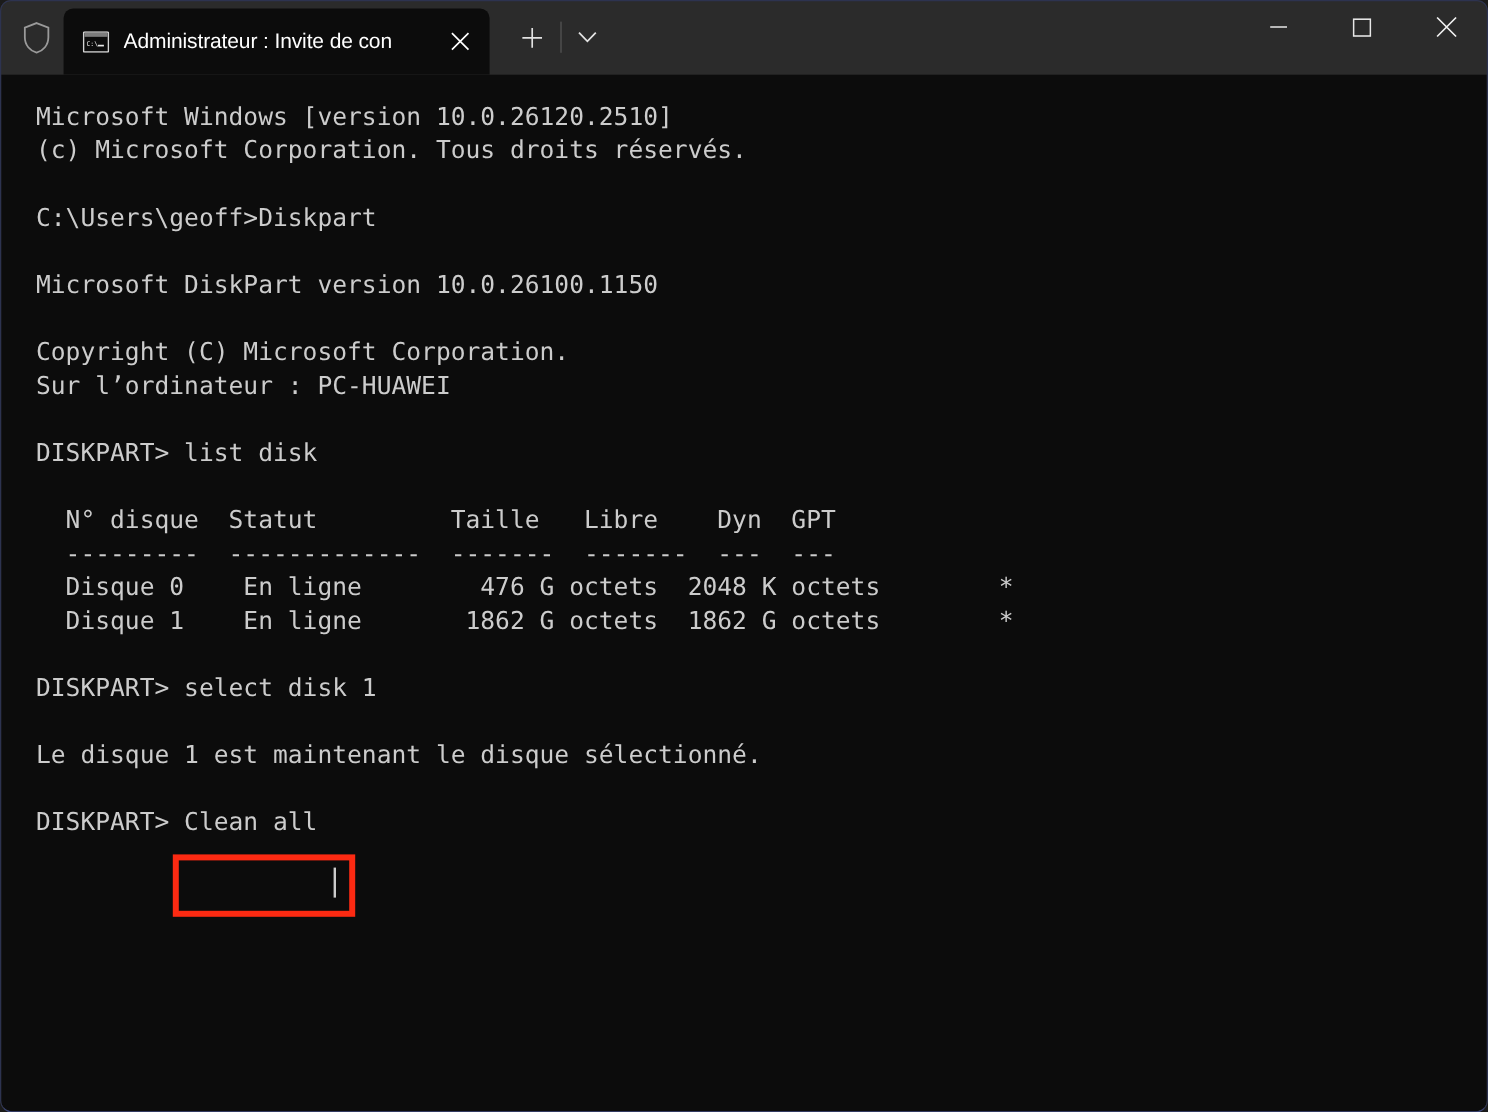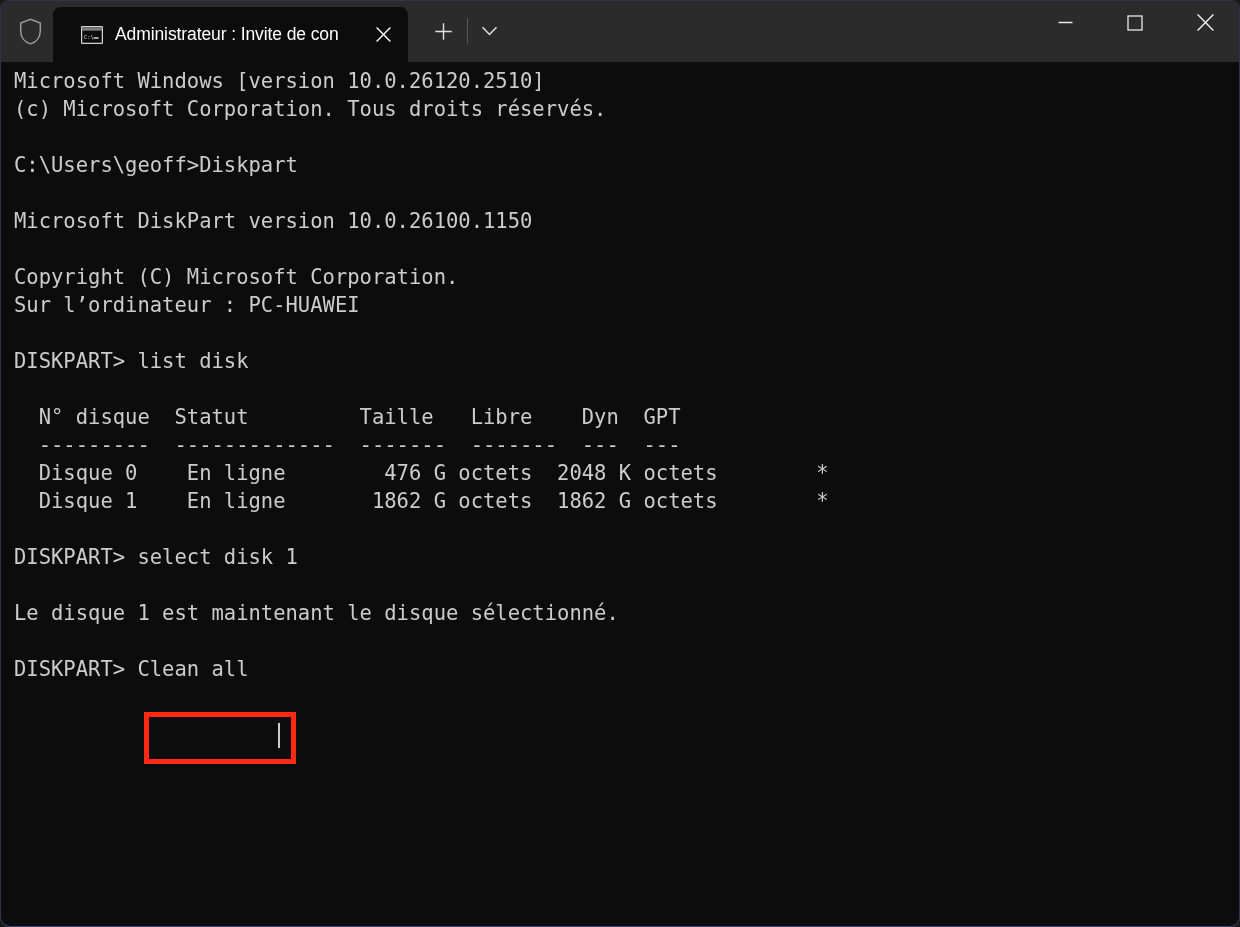--- a/index.html
+++ b/index.html
@@ -64,21 +64,21 @@
     position: absolute;
     left: 53px;
     top: 7px;
     height: 55px;
     width: 355px;
     background: #0c0c0c;
     border-radius: 8px 8px 0 0;
     display: flex;
     align-items: center;
     box-sizing: border-box;
-    padding: 0 0 0 28px;
+    padding: 0 0 0 16px;
   }
   .tab-icon {
     width: 22px;
     height: 18px;
     flex: 0 0 auto;
     position: relative;
     margin-right: 12px;
   }
   .tab-title {
     color: #ffffff;
@@ -153,21 +153,21 @@
     height: 864px;
     background: #0c0c0c;
     overflow: hidden;
     z-index: 5;
     border-radius: 0 0 9px 9px;
   }
   #console-text {
     position: absolute;
     left: 13px;
     top: 5px;
-    margin: 0;
+    margin: 16px;
     font-family: "DejaVu Sans Mono", "Liberation Mono", monospace;
     font-size: 20.5px;
     line-height: 28px;
     color: #cccccc;
     white-space: pre;
     letter-spacing: 0px;
   }
 
   
   #cursor {

